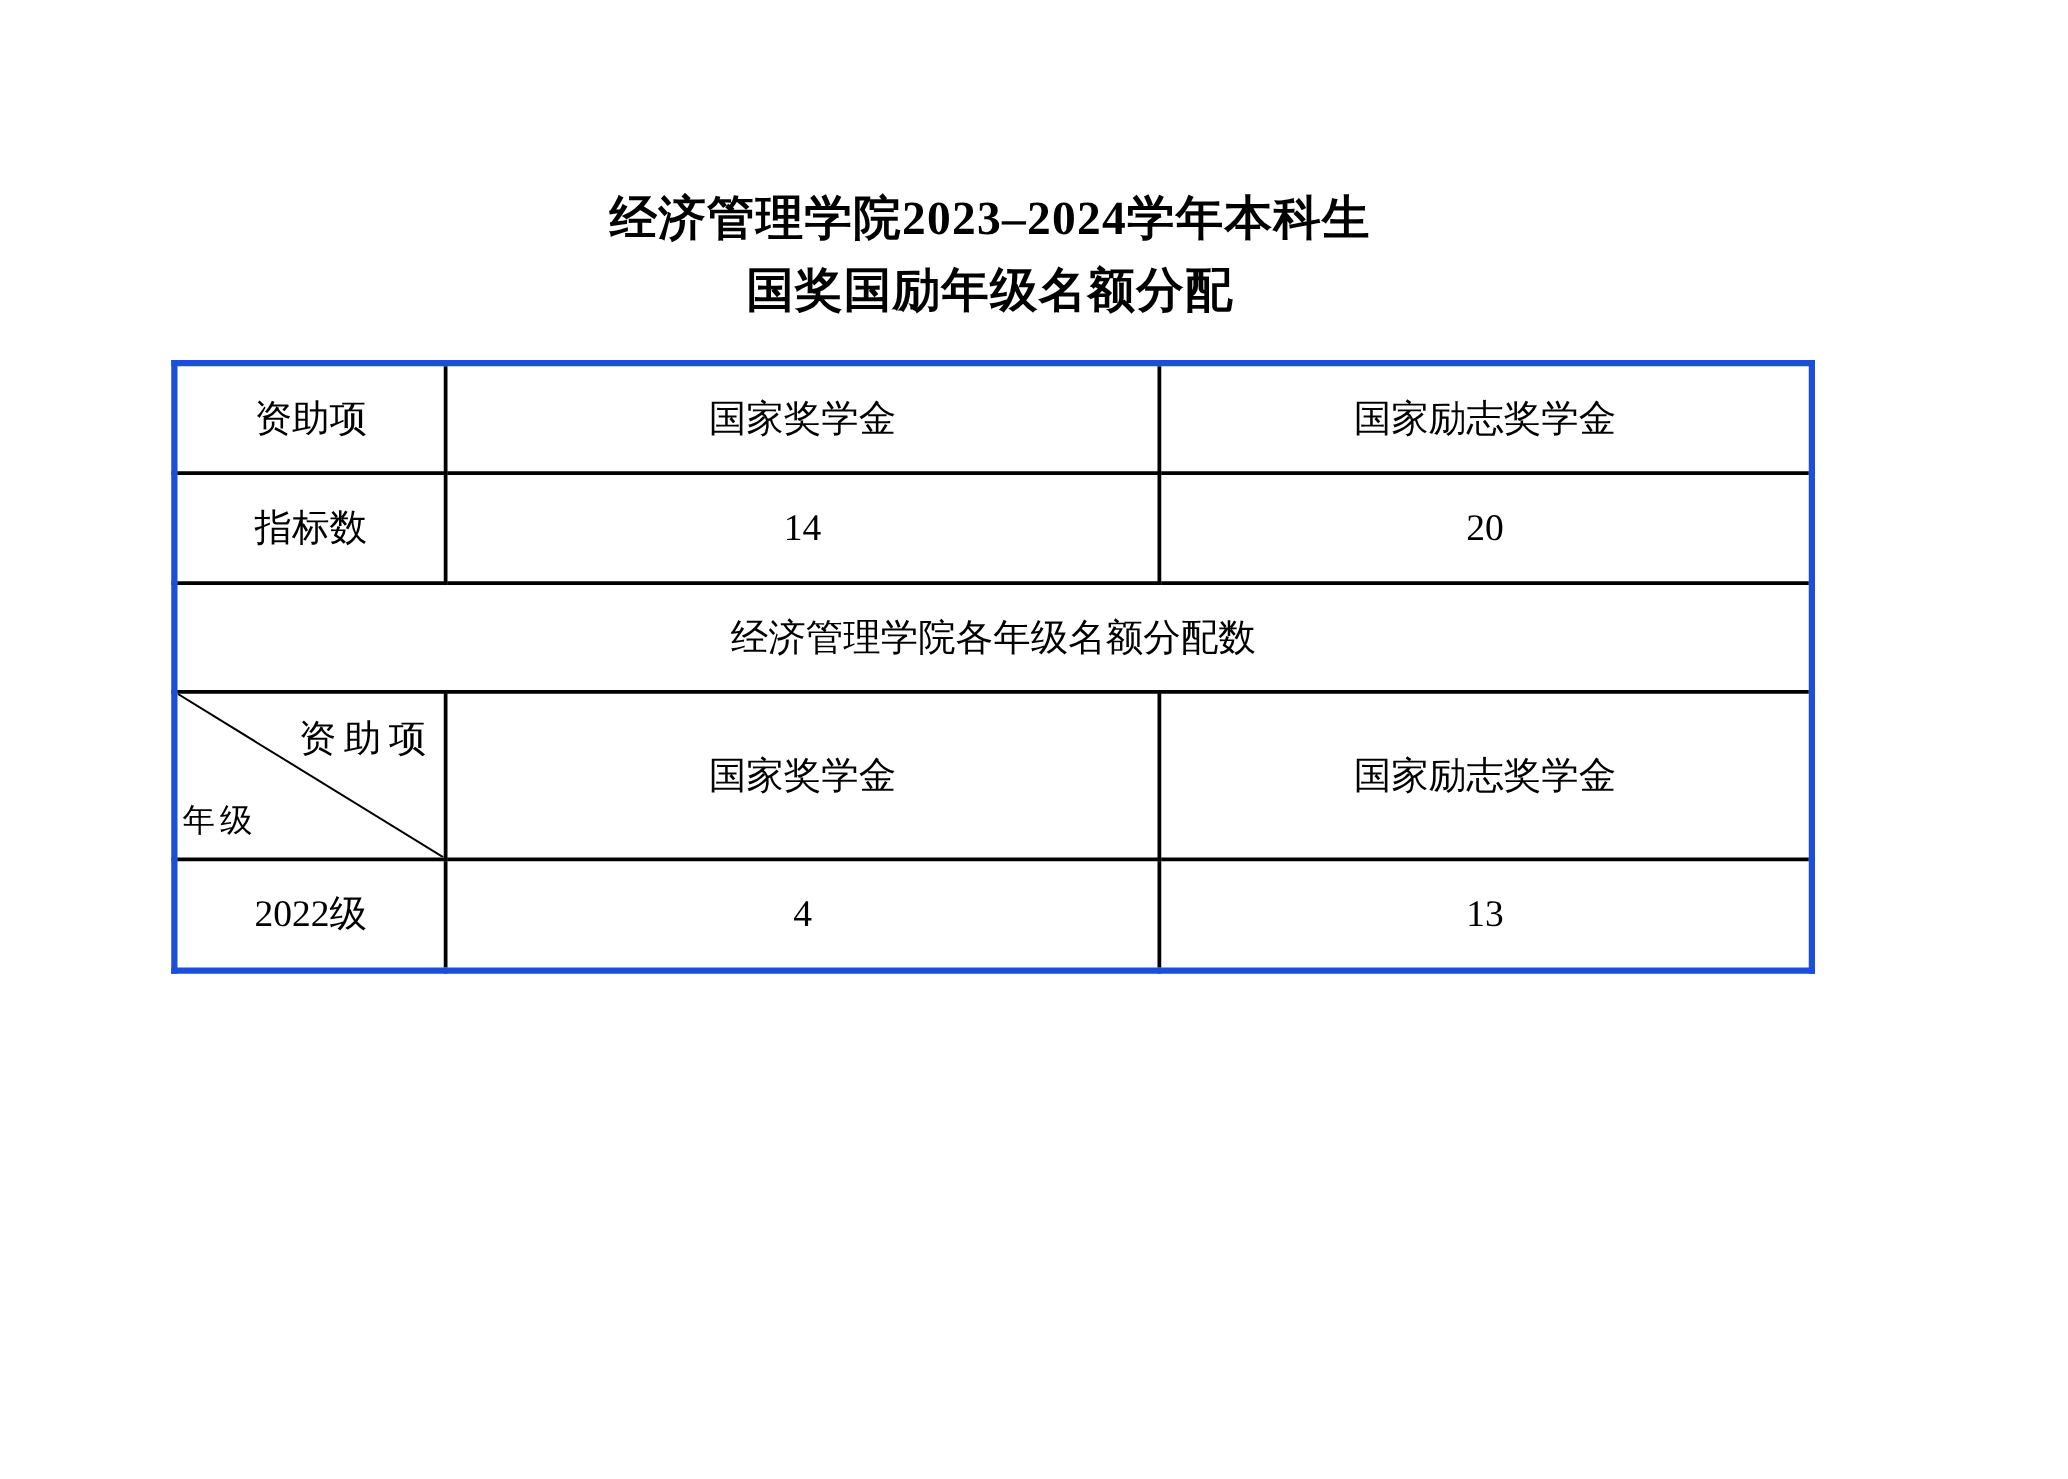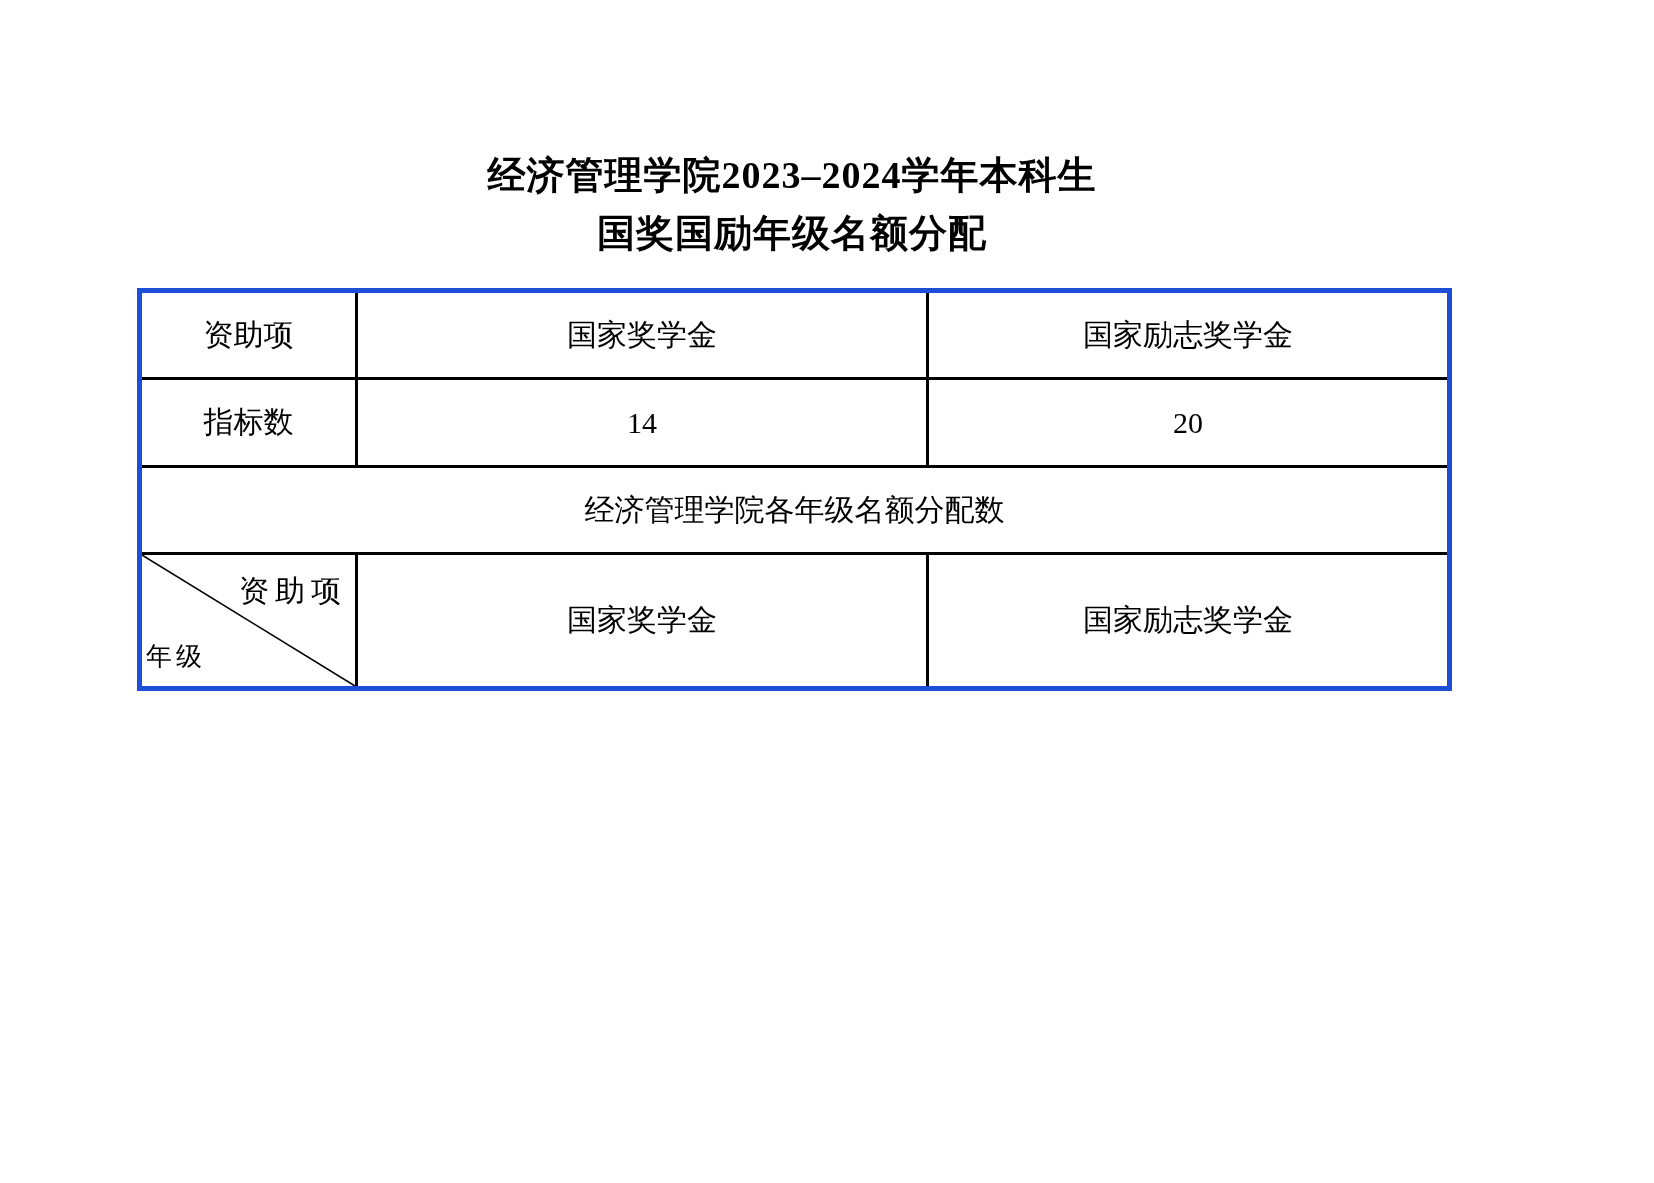--- a/index.html
+++ b/index.html
@@ -119,16 +119,21 @@
         <td class="diag">
           <svg viewBox="0 0 100 100" preserveAspectRatio="none">
             <line x1="0" y1="0" x2="100" y2="100" stroke="#000000" stroke-width="1.6" vector-effect="non-scaling-stroke"></line>
           </svg>
           <span class="diag-top">资助项</span>
           <span class="diag-bottom">年级</span>
         </td>
         <td>国家奖学金</td>
         <td>国家励志奖学金</td>
       </tr>
+      <tr class="r6">
+        <td class="grade">2022级</td>
+        <td class="num">4</td>
+        <td class="num">13</td>
+      </tr>
     </tbody>
   </table>
 
 </div>
 
 </body></html>

